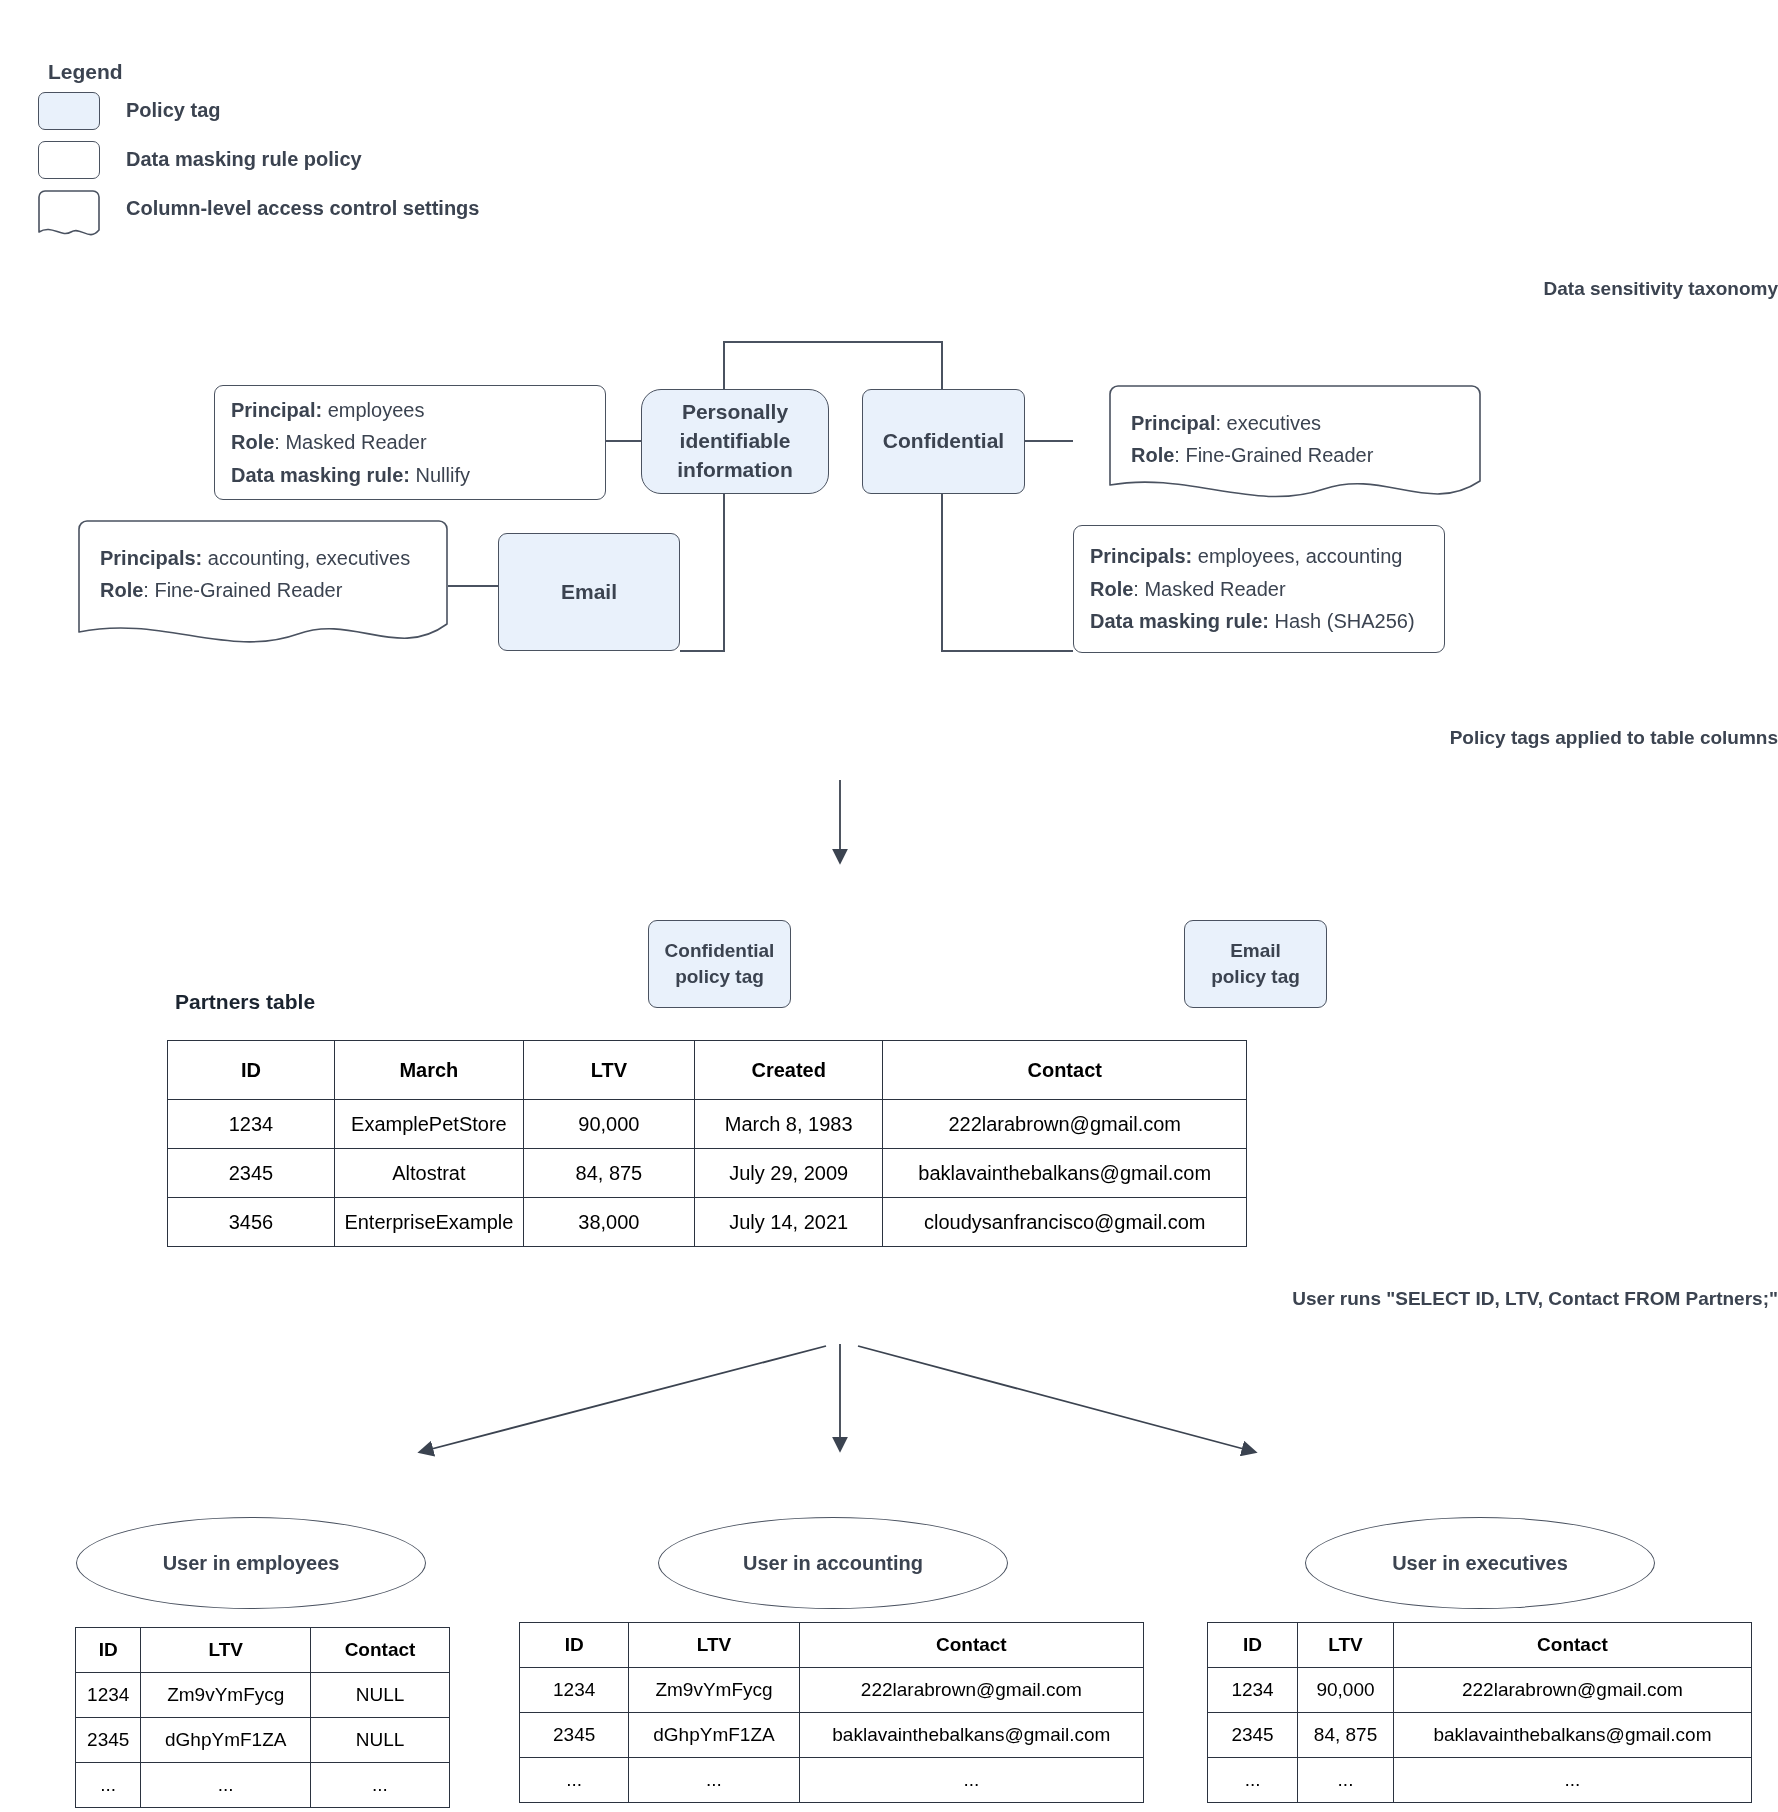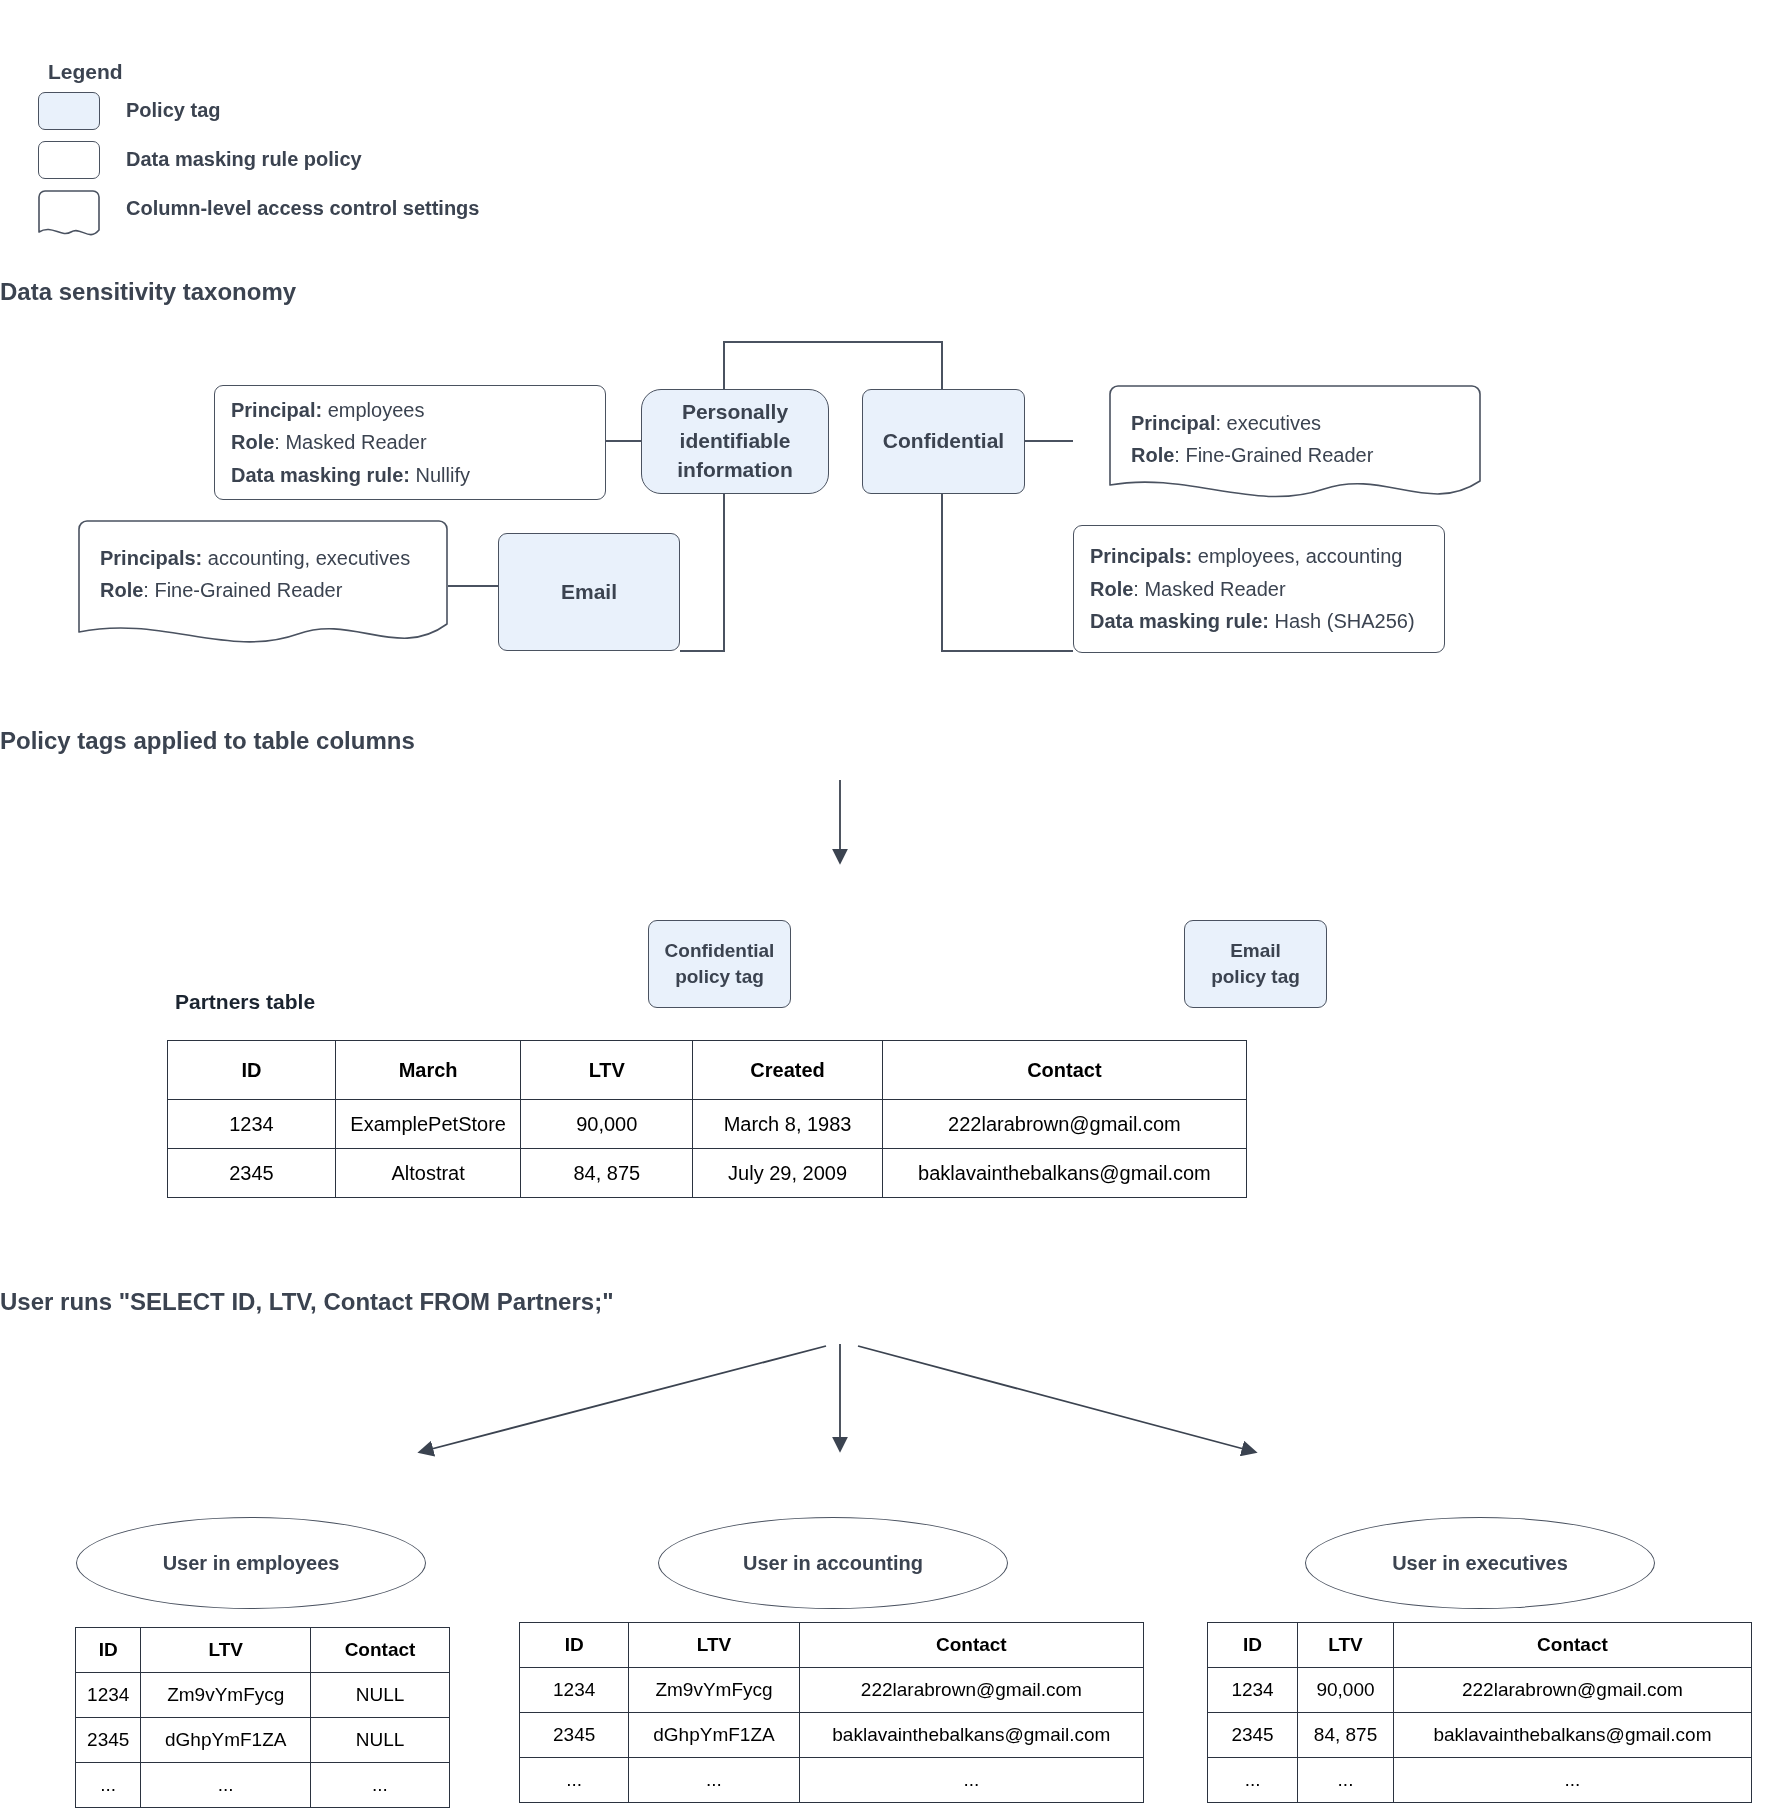--- a/index.html
+++ b/index.html
@@ -14,21 +14,21 @@
   
   #legend-title{left:48px;top:60px;font-size:21px;font-weight:bold;color:#3b4350;}
   .legend-row{position:absolute;left:38px;height:44px;}
   .legend-swatch{position:absolute;left:0;top:0;width:62px;height:38px;
     border:1.6px solid #4a5260;border-radius:7px;background:#fff;box-sizing:border-box;}
   .legend-swatch.tag{background:#e9f1fb;}
   .legend-label{position:absolute;left:88px;top:7px;font-size:20px;font-weight:bold;white-space:nowrap;color:#3b4350;}
   .legend-wave{position:absolute;left:0;top:0;width:62px;height:52px;}
 
   
-  .section-title{position:absolute;font-size:24px;font-weight:bold;color:#3b4350;text-align:left;white-space:nowrap;}
+  .section-title{position:absolute;font-size:19px;font-weight:bold;color:#3b4350;text-align:right;white-space:nowrap;}
 
   
   .tagbox{position:absolute;box-sizing:border-box;background:#e9f1fb;
     border:1.6px solid #4a5260;border-radius:9px;
     display:flex;align-items:center;justify-content:center;text-align:center;
     font-size:21px;font-weight:bold;color:#3b4350;line-height:1.38;padding:4px 10px;}
   .policybox{position:absolute;box-sizing:border-box;background:#fff;
     border:1.6px solid #4a5260;border-radius:9px;
     display:flex;flex-direction:column;justify-content:center;
     padding:14px 16px;font-size:20px;line-height:1.62;color:#3b4350;}
@@ -185,20 +185,27 @@
       <td>March 8, 1983</td>
       <td>222larabrown@gmail.com</td>
     </tr>
     <tr>
       <td>2345</td>
       <td>Altostrat</td>
       <td>84, 875</td>
       <td>July 29, 2009</td>
       <td>baklavainthebalkans@gmail.com</td>
     </tr>
+    <tr>
+      <td>3456</td>
+      <td>EnterpriseExample</td>
+      <td>38,000</td>
+      <td>July 14, 2021</td>
+      <td>cloudysanfrancisco@gmail.com</td>
+    </tr>
   </tbody>
 </table>
 
 <div class="section-title" style="left:0;top:1288px;width:1778px;">User runs "SELECT ID, LTV, Contact FROM Partners;"</div>
 
 <div class="oval" style="left:76px;top:1517px;width:350px;height:92px;">User in employees</div>
 <table class="grid res-table" style="left:75px;top:1627px;width:375px;">
   <thead>
     <tr>
       <th style="width:64px;">ID</th>

